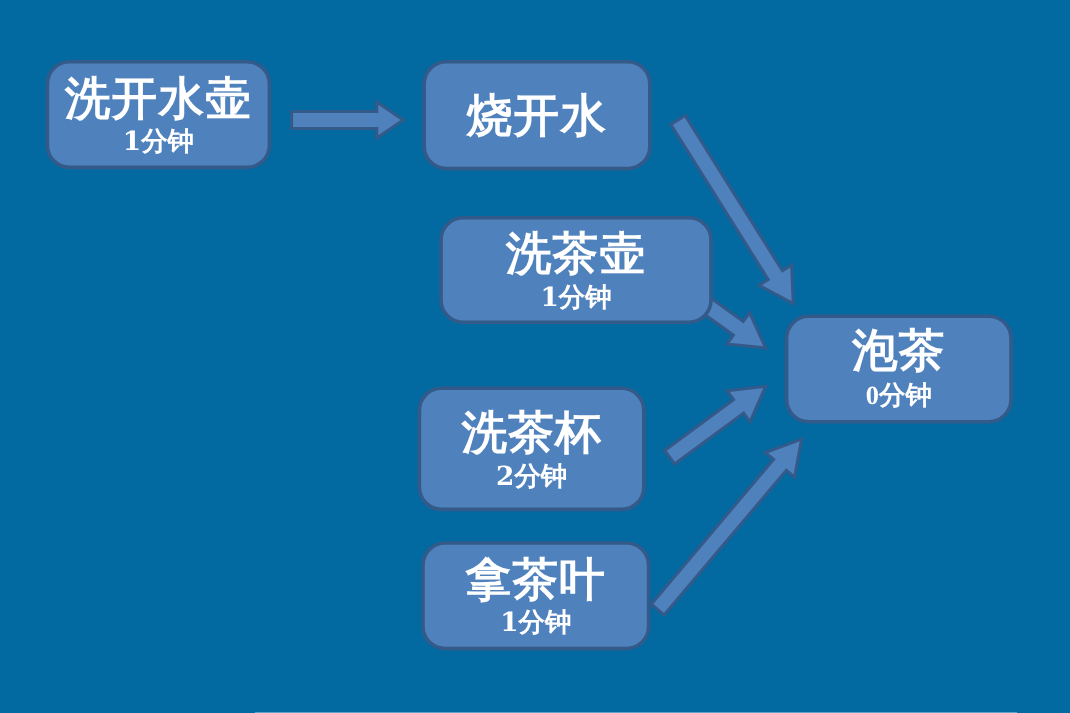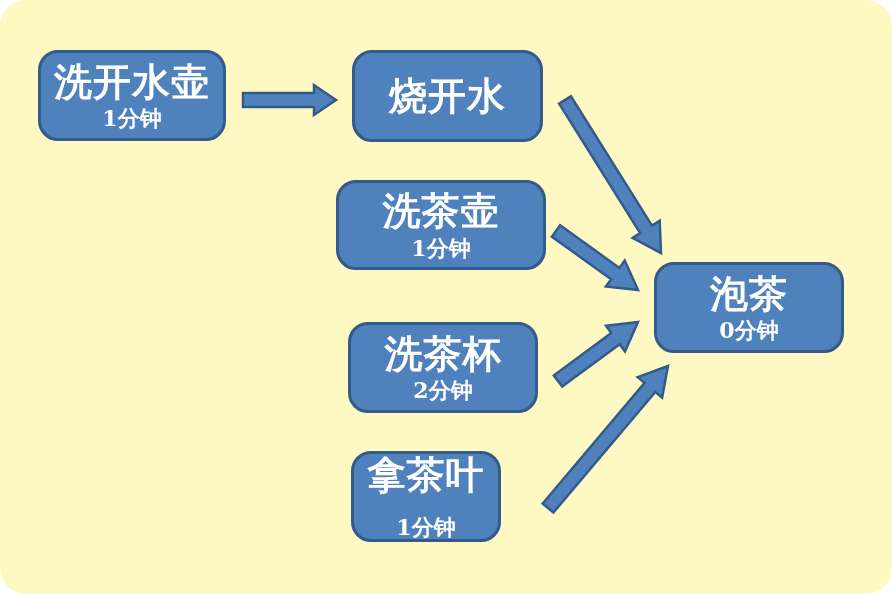--- a/index.html
+++ b/index.html
@@ -5,23 +5,22 @@
   html, body {
     margin: 0;
     padding: 0;
     background: #ffffff;
     font-family: "DejaVu Serif", "Liberation Serif", serif;
   }
   .canvas {
     position: relative;
     width: 892px;
     height: 594px;
-    background: #fef9c3;
+    background: #0369a1;
     overflow: hidden;
-    border-radius: 26px;
   }
   .edges-layer {
     position: absolute;
     left: 0; top: 0;
     width: 892px;
     height: 594px;
   }
   .node {
     position: absolute;
     box-sizing: border-box;
@@ -48,23 +47,23 @@
     margin-top: 4px;
     white-space: nowrap;
   }
   .edge {
     stroke-width: 2.5;
     stroke-linejoin: miter;
   }
   
   .n-wash-kettle   { left: 38px;  top: 50px;  width: 188px; height: 91px; }
   .n-boil-water    { left: 352px; top: 50px;  width: 191px; height: 92px; }
-  .n-wash-teapot   { left: 336px; top: 180px; width: 210px; height: 90px; }
-  .n-wash-teacup   { left: 348px; top: 322px; width: 190px; height: 91px; }
-  .n-get-tea-leaves{ left: 351px; top: 451px; width: 150px; height: 91px; justify-content: space-between; }
+  .n-wash-teapot   { left: 366px; top: 180px; width: 228px; height: 90px; }
+  .n-wash-teacup   { left: 348px; top: 322px; width: 190px; height: 104px; }
+  .n-get-tea-leaves{ left: 351px; top: 451px; width: 191px; height: 91px; }
   .n-brew-tea      { left: 654px; top: 262px; width: 190px; height: 91px; }
 </style>
 </head>
 <body style="background: rgb(255, 255, 255);">
 
 <div class="canvas">
 
   <svg class="edges-layer" width="892" height="594" viewBox="0 0 892 594" xmlns="http://www.w3.org/2000/svg">
 
     <polygon class="edge" points="243,93 314,93 314,85 336,100 314,115 314,107 243,107" fill="#4F81BD" stroke="#345A8A"></polygon>
@@ -95,18 +94,18 @@
   <div class="node n-wash-teacup" style="background: rgb(79, 129, 189); border-color: rgb(52, 90, 138); color: rgb(255, 255, 255);">
     <span class="node-label">洗茶杯</span>
     <span class="node-duration">2分钟</span>
   </div>
 
   <div class="node n-get-tea-leaves" style="background: rgb(79, 129, 189); border-color: rgb(52, 90, 138); color: rgb(255, 255, 255);">
     <span class="node-label">拿茶叶</span>
     <span class="node-duration">1分钟</span>
   </div>
 
-  <div class="node n-brew-tea" style="background: rgb(79, 129, 189); border-color: rgb(52, 90, 138); color: rgb(255, 255, 255);">
+  <div class="node n-brew-tea" style="background: rgb(79, 129, 189); border-color: rgb(52, 90, 138); color: rgb(255, 255, 255); font-family: Liberation Serif, serif;">
     <span class="node-label">泡茶</span>
     <span class="node-duration">0分钟</span>
   </div>
 
 </div>
 
 </body></html>

